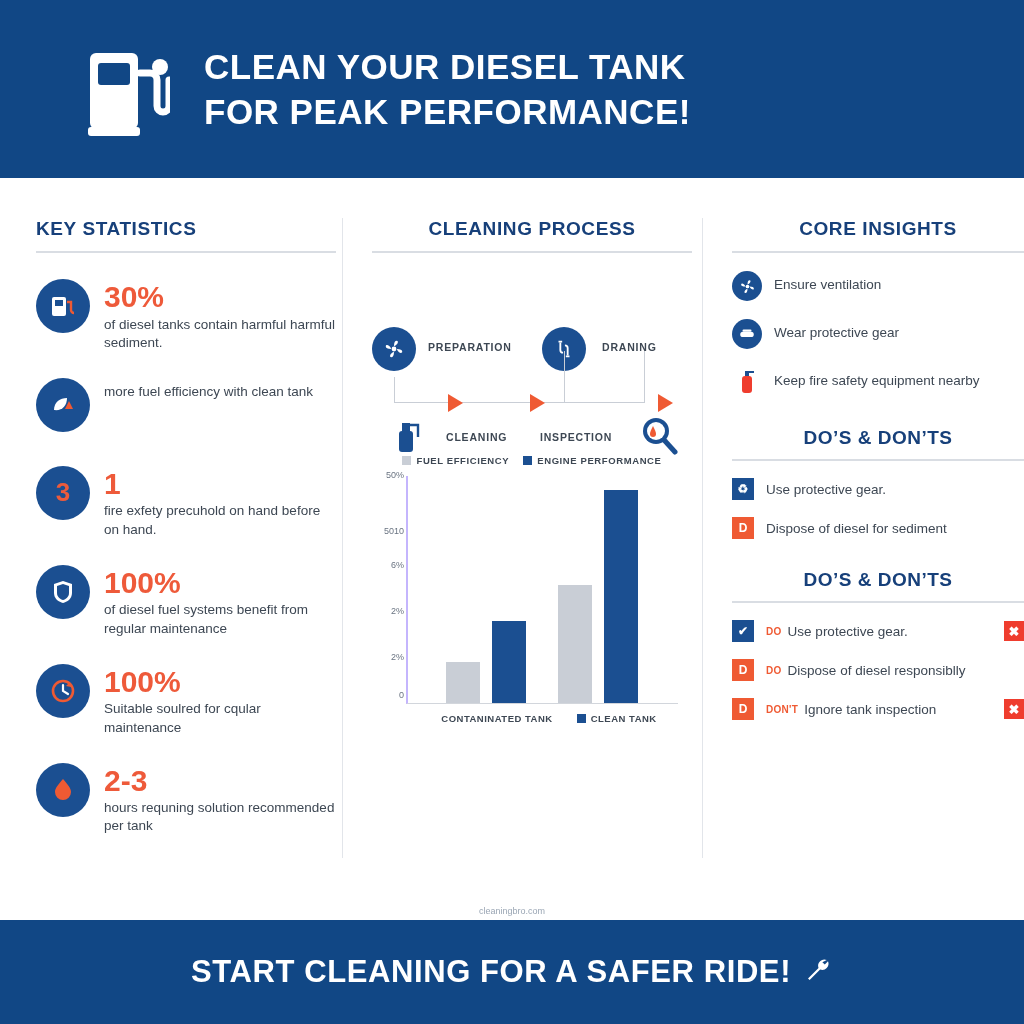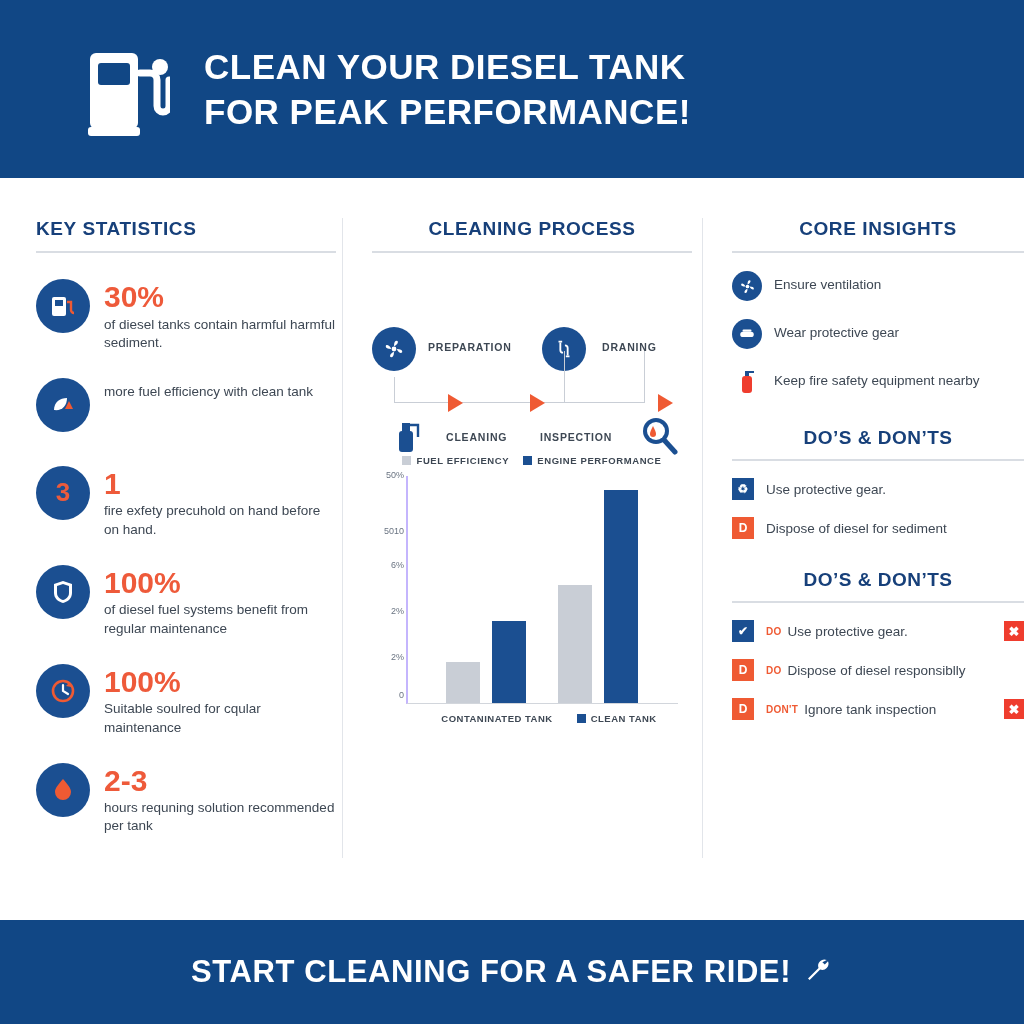--- a/index.html
+++ b/index.html
@@ -421,20 +421,21 @@
 
       <div class="dd-row">
         <div class="mark red">D</div>
         <span class="tag">DON'T</span>
         <div class="lbl">Ignore tank inspection</div>
         <div class="xbox">✖</div>
       </div>
     </div>
   </div>
 
+  <div class="watermark">cleaningbro.com</div>
 
   <div class="footer">
     <h2>START CLEANING FOR A SAFER RIDE!</h2>
     <span style="margin-left:12px;">
       <svg width="30" height="30" viewBox="0 0 24 24">
         <path d="M19 4a5 5 0 0 0-6.6 6.3L4 18.7 5.3 20l8.4-8.4A5 5 0 0 0 20 5l-2.6 2.6-1.9-1.9z" fill="#ffffff"></path>
       </svg>
     </span>
   </div>
 

